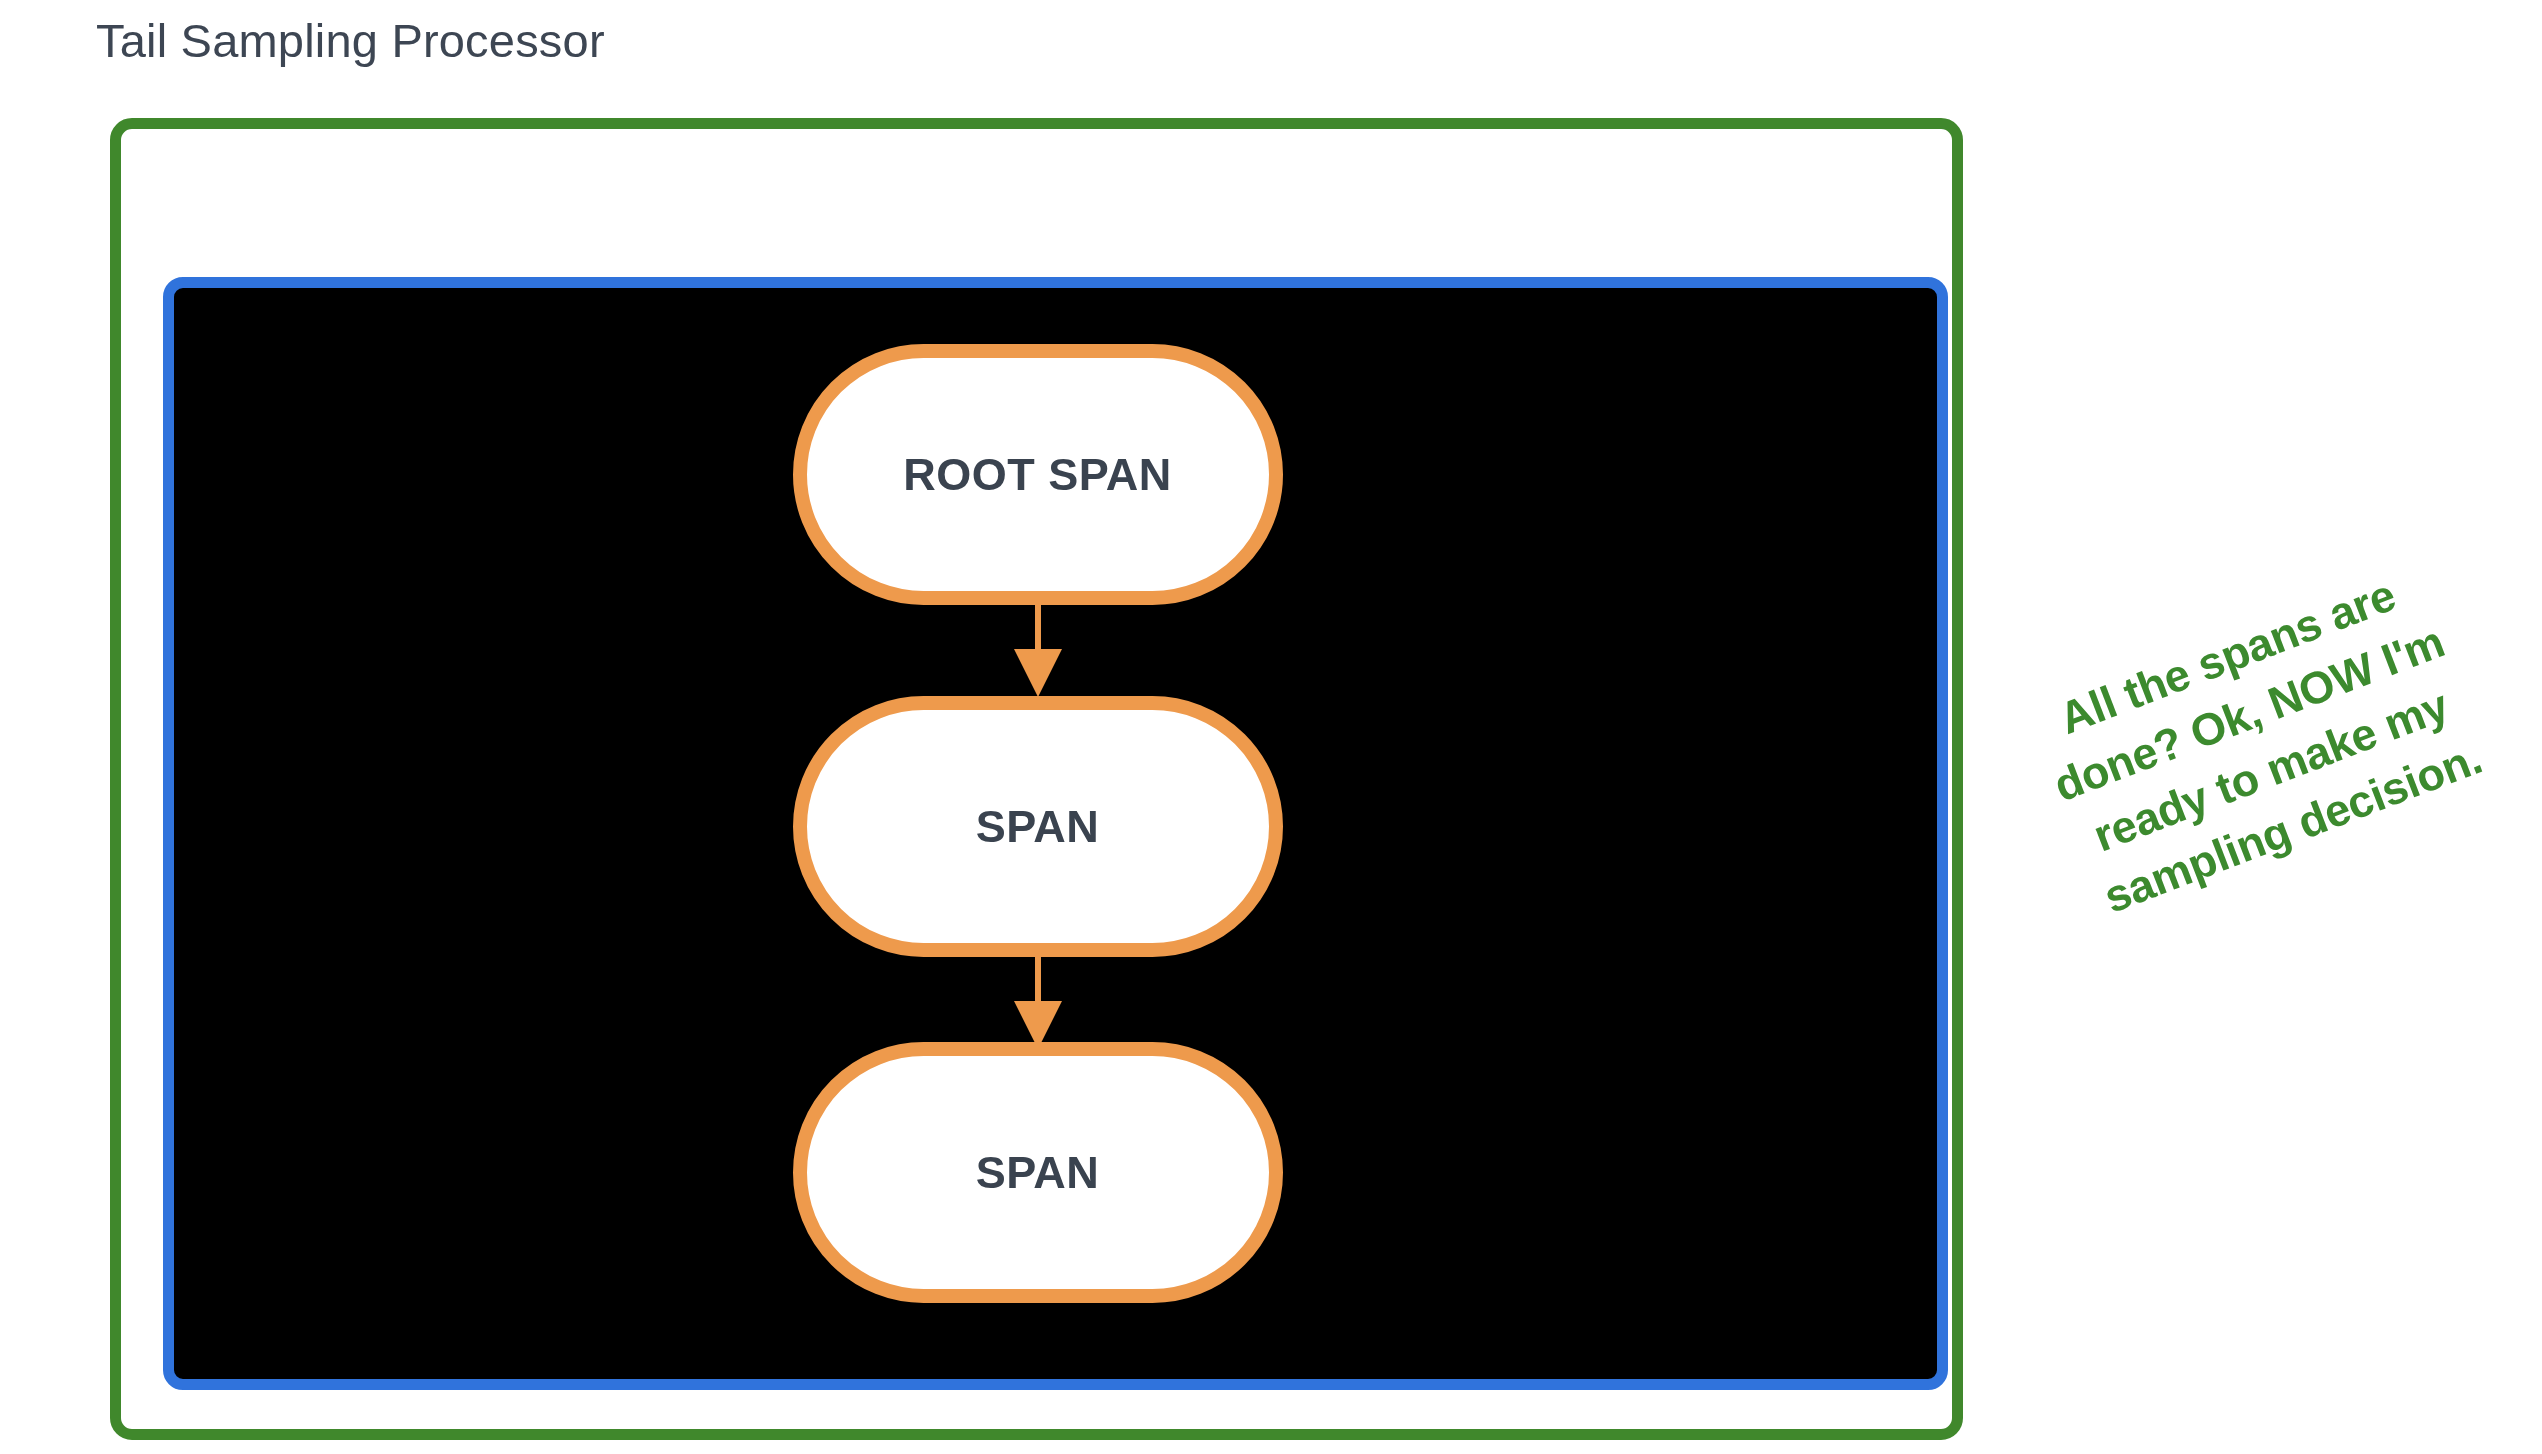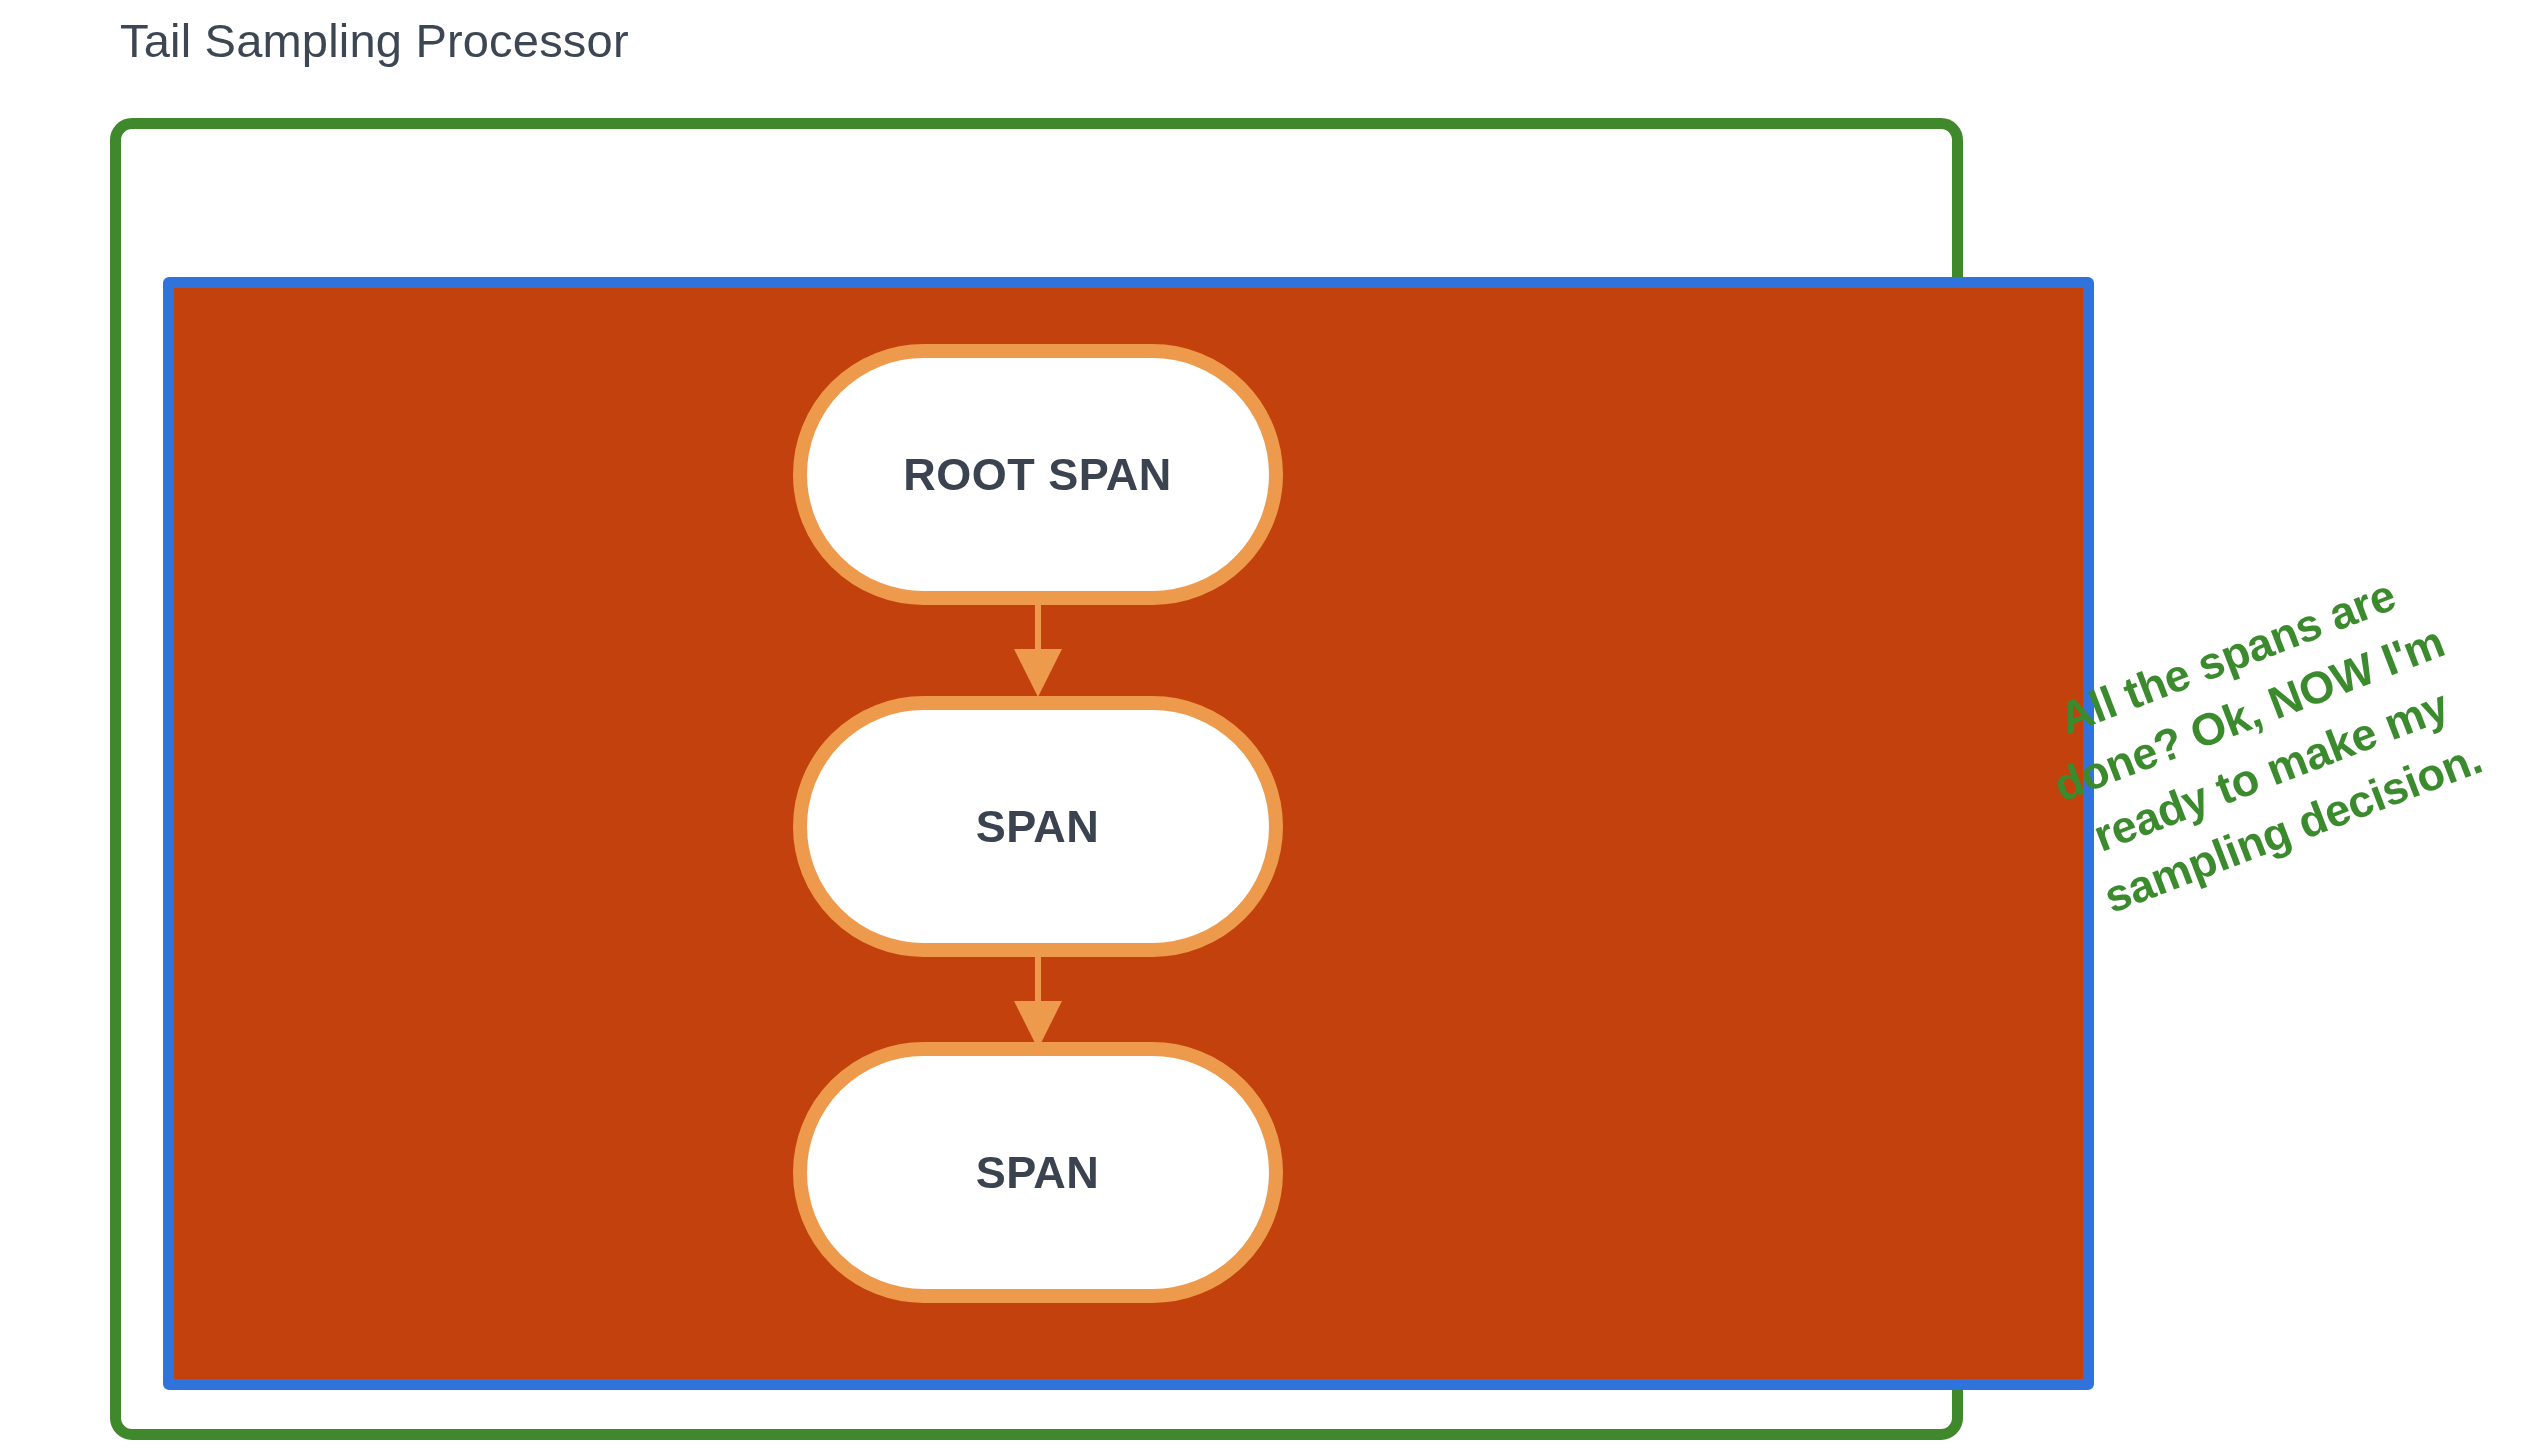--- a/index.html
+++ b/index.html
@@ -14,21 +14,21 @@
     position: relative;
     width: 2542px;
     height: 1454px;
     background: #ffffff;
     overflow: hidden;
   }
 
   
   #diagram-title {
     position: absolute;
-    left: 120px;
+    left: 96px;
     top: 12px;
     font-size: 47px;
     line-height: 58px;
     font-weight: 400;
     color: #3d4653;
     letter-spacing: 0.2px;
     white-space: nowrap;
   }
 
   
@@ -56,26 +56,26 @@
     font-weight: 400;
     color: #3d4653;
     letter-spacing: 0.5px;
   }
 
   
   #trace-box {
     position: absolute;
     left: 42px;
     top: 148px;
-    width: 1931px;
+    width: 1785px;
     height: 1113px;
     box-sizing: border-box;
     border: 11px solid #3073dc;
-    border-radius: 6px;
-    background: #c2410c;
+    border-radius: 20px;
+    background: #000000;
   }
 
   
   #span-stack {
     position: absolute;
     left: 0;
     top: 0;
     width: 1727px;
     height: 1091px;
   }

